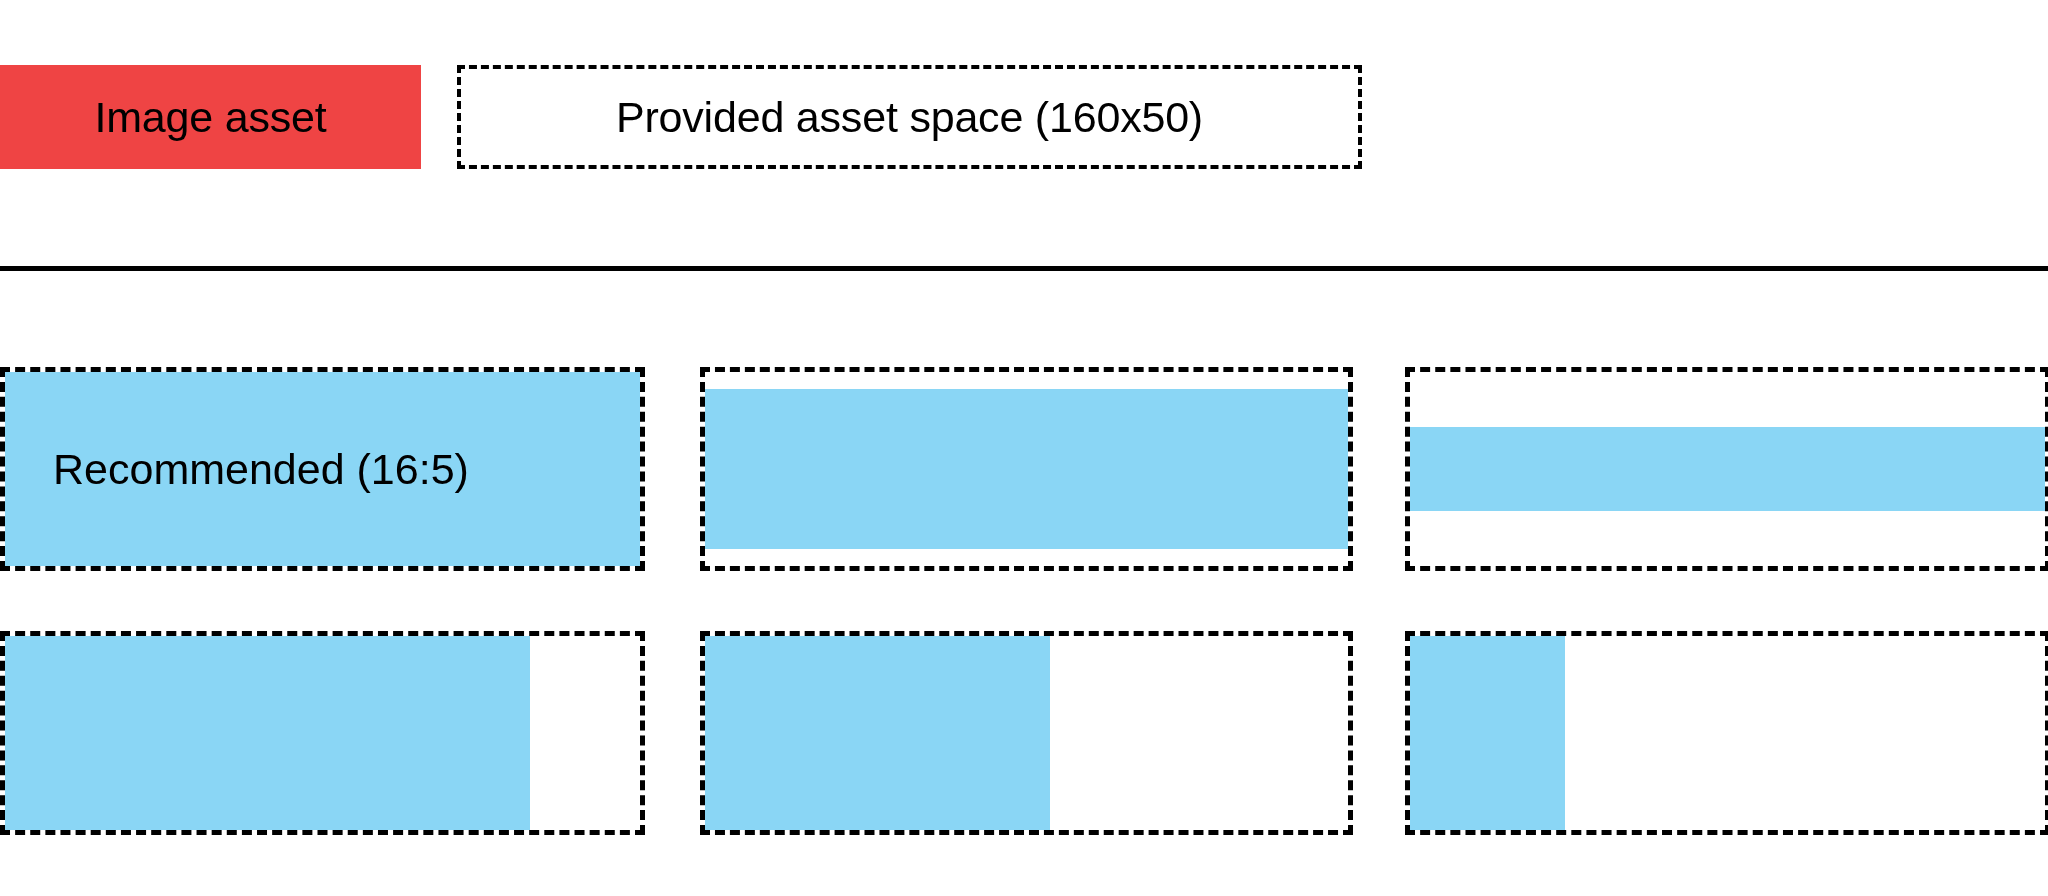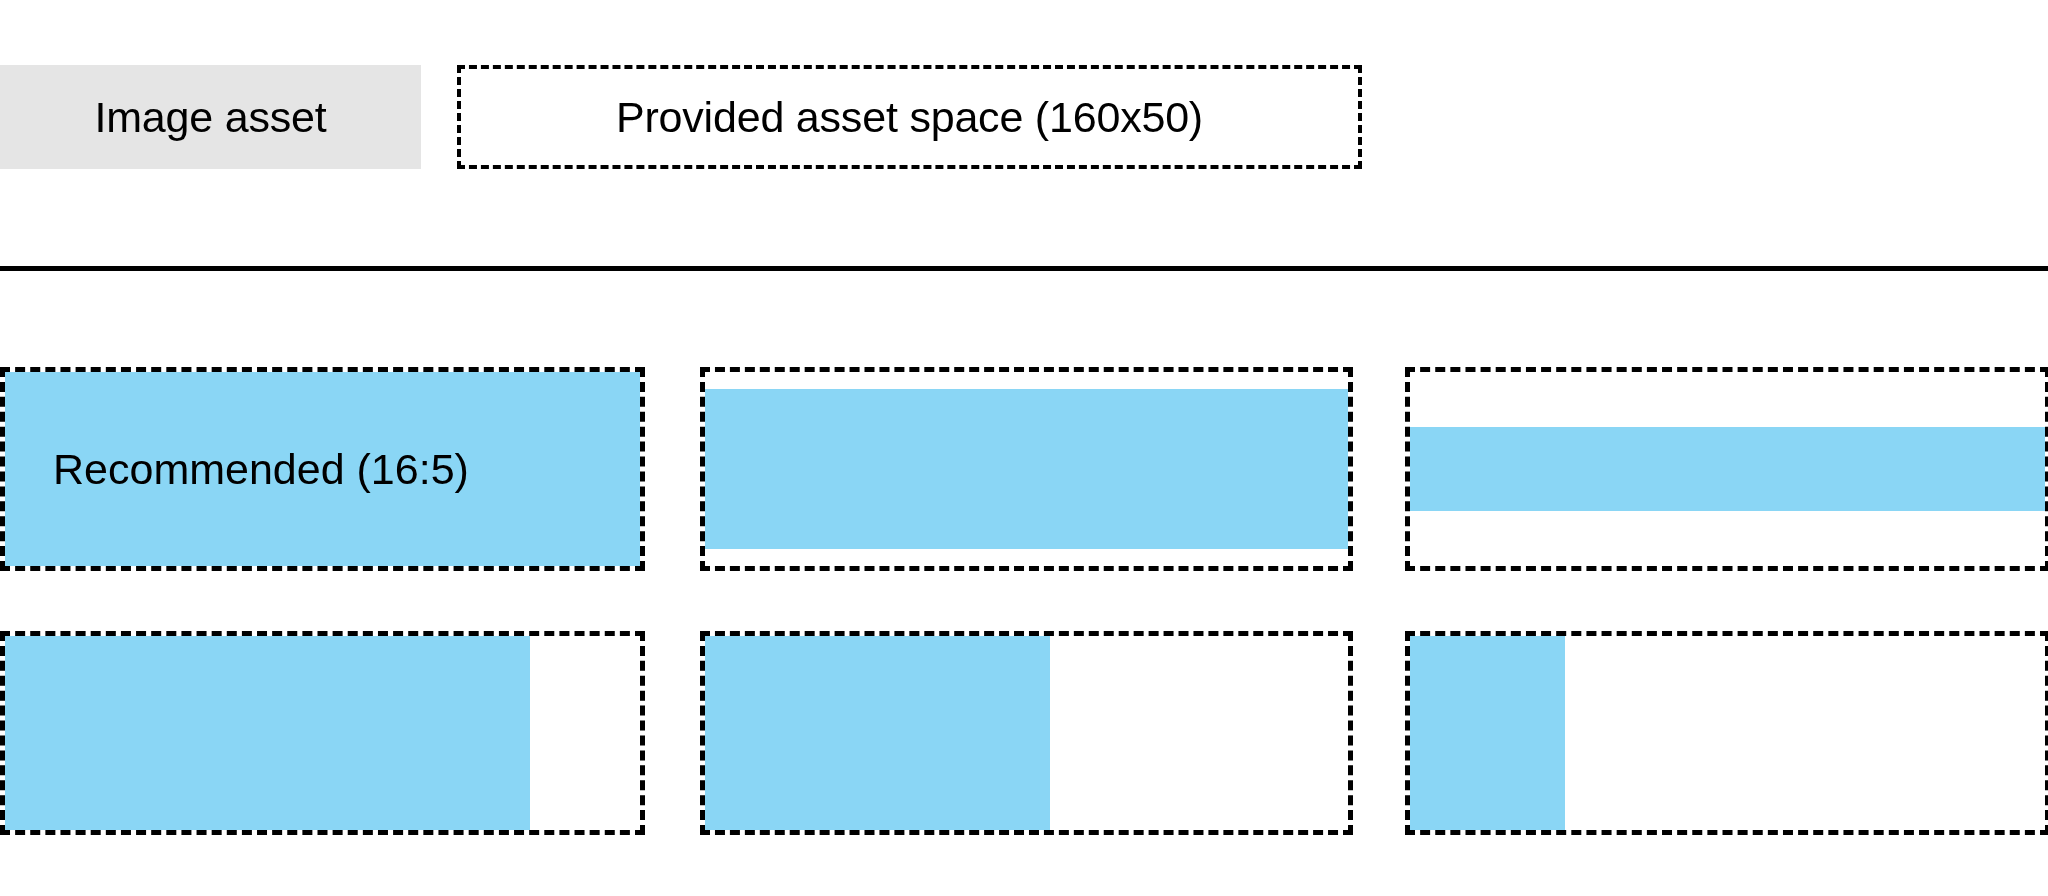--- a/index.html
+++ b/index.html
@@ -32,21 +32,21 @@
     width: 2048px;
     height: 104px;
   }
 
   .image-asset-swatch {
     position: absolute;
     left: 0;
     top: 0;
     width: 421px;
     height: 104px;
-    background: #e5e5e5;
+    background: #ef4444;
     display: flex;
     align-items: center;
     justify-content: center;
     box-sizing: border-box;
   }
 
   .header-space-box {
     position: absolute;
     left: 457px;
     top: 0;

